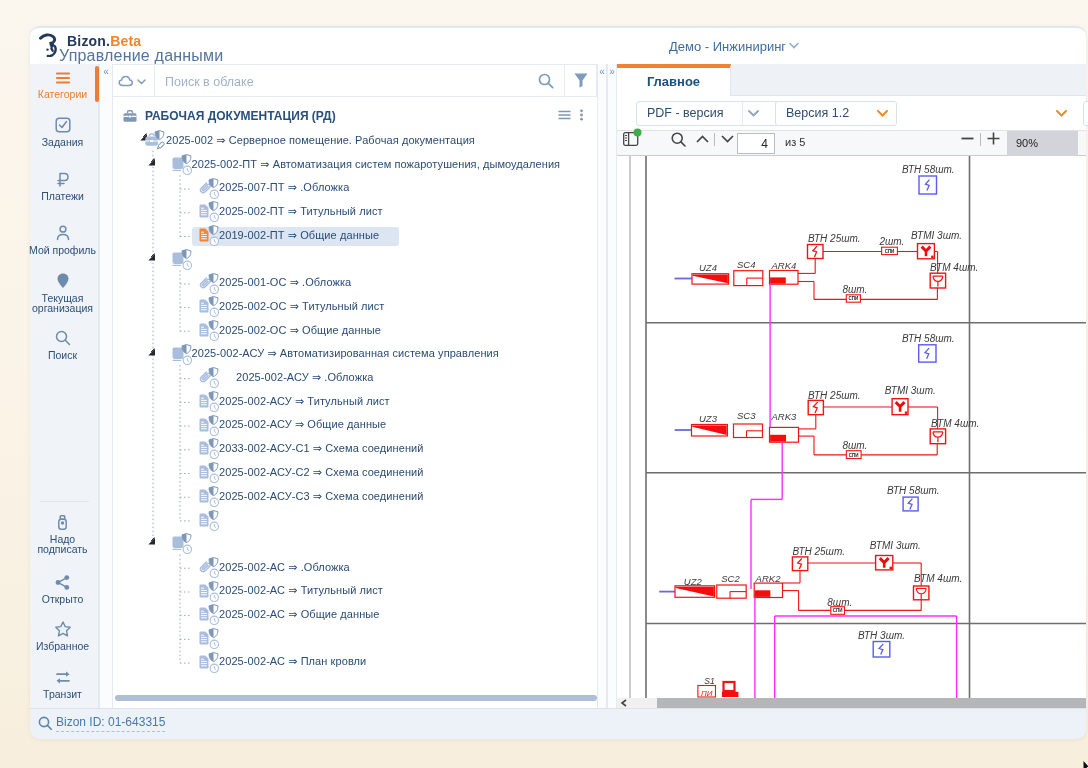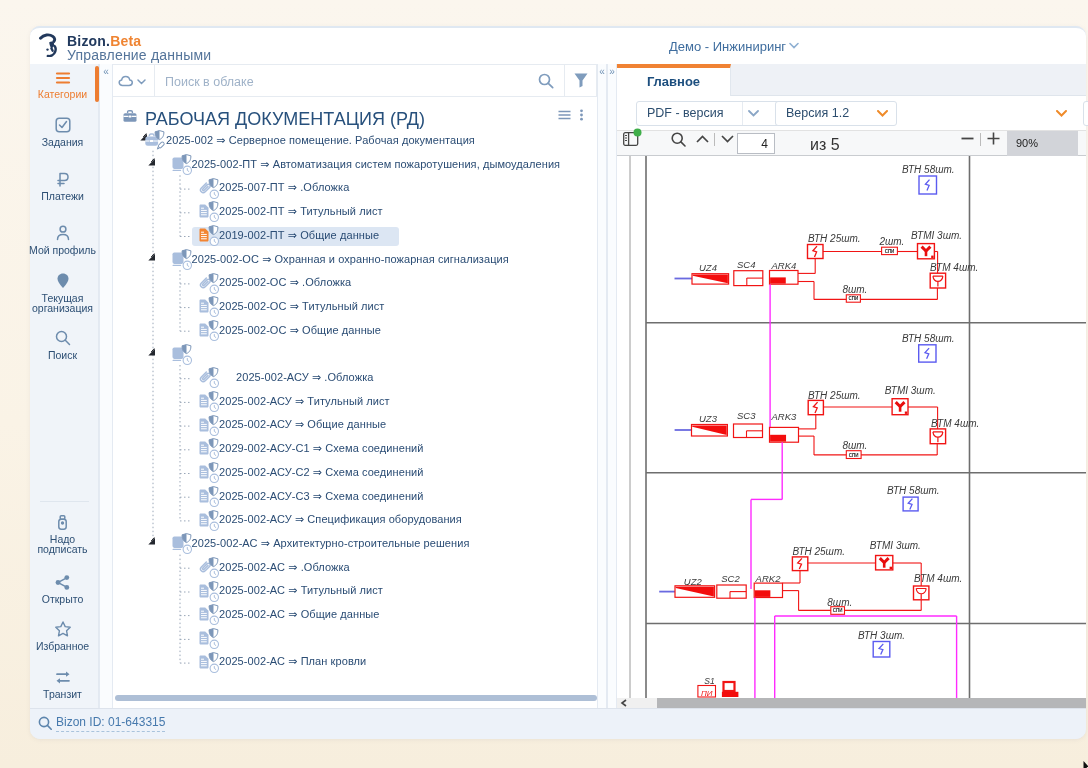--- a/index.html
+++ b/index.html
@@ -3,48 +3,48 @@
 *{margin:0;padding:0;box-sizing:border-box}
 html,body{width:1088px;height:768px;overflow:hidden}
 body{font-family:"Liberation Sans",sans-serif;background:#f9f2e3}
 .page{position:relative;width:1088px;height:768px;background:linear-gradient(180deg,#fbf6ee 0%,#faf3e6 55%,#f7eedd 100%)}
 .abs{position:absolute}
 .card{left:30px;top:26px;width:1056px;height:713px;background:#fff;border-radius:10px;border:1px solid #e7ecf3;box-shadow:0 1px 4px rgba(120,120,140,.10)}
 
 .hdr{left:30px;top:26px;width:1056px;height:38px;background:#fff;border-radius:10px 10px 0 0;border-top:2px solid #dfe8f2}
 .logo-t{left:67px;top:33px;font-size:14px;font-weight:bold;color:#223a5e;letter-spacing:.2px}
 .logo-t b{color:#ef8432}
-.logo-s{left:67px;top:47px;font-size:14px;color:#54749a;letter-spacing:.2px}
+.logo-s{left:59px;top:47px;font-size:16px;color:#54749a;letter-spacing:.2px}
 .demo{left:669px;top:39px;font-size:13px;color:#3f6d9e}
 
 .nav{left:30px;top:64px;width:69px;height:644px;background:#f0f4f9;border-right:1px solid #e3e9f1}
 .nit{position:absolute;width:69px;white-space:nowrap;text-align:center;color:#2d4f74;font-size:10.5px;line-height:10.5px}
 .nit svg{display:block;margin:0 auto 3px}
 .nact{position:absolute;left:95px;width:4px;background:#ed7d31;border-radius:2px}
 .ndiv{position:absolute;left:40px;width:49px;border-top:1px solid #dfe6ee}
 
 .strip{top:64px;height:644px;background:#fafcfe;border-left:1px solid #e4eaf2;border-right:1px solid #e4eaf2}
 .strip span{display:block;text-align:center;color:#7193b6;font-size:10px;line-height:10px;margin-top:3px}
 
 .mid{left:113px;top:64px;width:484px;height:644px;background:#fff}
 .srow{left:113px;top:64px;width:484px;height:33px;background:#fff;border:1px solid #e6ebf1;border-left:none}
 .ph{left:165px;top:75px;font-size:12.5px;color:#9fb2c8}
 .sdiv{position:absolute;background:#e6ebf1;width:1px}
-.ttl{left:145px;top:109px;font-size:18px;font-weight:normal;color:#27507c;letter-spacing:0px}
+.ttl{left:145px;top:109px;font-size:12px;font-weight:bold;color:#27507c;letter-spacing:0px}
 .trow{position:absolute;font-size:11px;color:#2a4c74;white-space:nowrap;letter-spacing:.08px}
 .tsel{background:#dce6f3;border-radius:3px}
 
 .rp{left:617px;top:64px;width:469px;height:644px;background:#fff}
 .tabbar{left:617px;top:64px;width:469px;height:32px;background:#eef1f6;border-bottom:1px solid #dfe5ec}
 .tab{left:617px;top:64px;width:114px;height:32px;background:#fff;border-top:4px solid #f08233;border-right:1px solid #e1e7ee;text-align:center;font-size:13px;font-weight:bold;color:#1c4e7e;line-height:27px}
 .drops{left:617px;top:96px;width:469px;height:34px;background:#fff}
 .dd{position:absolute;top:101px;height:25px;background:#fff;border:1px solid #d9e1ea;border-radius:3px;font-size:12.5px;color:#2c4d6e;line-height:23px;padding-left:10px}
 .tb{left:617px;top:130px;width:469px;height:26px;background:#f7f8f9;border-top:1px solid #e2e2e2;border-bottom:1px solid #c9ccd0}
 .pgin{position:absolute;left:737px;top:132.5px;width:38px;height:21px;background:#fff;border:1px solid #b9bdc4;font-size:12px;color:#222;text-align:right;padding-right:6px;line-height:20px}
-.iz{position:absolute;left:810px;top:136px;font-size:16px;color:#333}
+.iz{position:absolute;left:785px;top:136px;font-size:11px;color:#333}
 .zoombox{position:absolute;left:1007px;top:130.5px;width:71px;height:25px;background:#d2d4d9;font-size:11px;color:#222;line-height:25px;padding-left:9px}
 .pdfsb{left:617px;top:698px;width:469px;height:10px;background:#f0f0f0}
 .pdfsb .th{position:absolute;left:40px;top:0;height:10px;background:#b5b6b8}
 .midsb{left:113px;top:694px;width:484px;height:13px;background:#fff}
 .midsb .th{position:absolute;left:2px;top:1px;height:6px;background:#aebfd6;border-radius:3px}
 
 .foot{left:30px;top:708px;width:1056px;height:31px;background:#edf2f9;border-top:1px solid #dde3ec;border-radius:0 0 10px 10px}
 .fid{left:56px;top:715px;font-size:12px;color:#4679ad;border-bottom:1px dashed #a9c3dc;padding-bottom:2px}
 </style></head><body>
 <div class="page">
@@ -352,33 +352,32 @@
       <g transform="translate(0,3)">
         <use href="#istack"></use>
       </g>
       <g transform="translate(9.5,0)">
         <use href="#shield"></use>
       </g>
       <g transform="translate(10.5,11.5)">
         <use href="#clock"></use>
       </g>
     </svg>
-    <div class="trow" style="left:191.5px;top:252.5px">2025-002-ОС ⇒ Охранная и охранно-пожарная сигнализация</div>
     <svg class="abs" style="left:199px;top:272.5px;" width="21" height="22" viewBox="0 0 21 22">
       <g transform="translate(0,3)">
         <use href="#iclip"></use>
       </g>
       <g transform="translate(9.5,0)">
         <use href="#shield"></use>
       </g>
       <g transform="translate(10.5,11.5)">
         <use href="#clock"></use>
       </g>
     </svg>
-    <div class="trow" style="left:219px;top:276.2px">2025-002-ОС ⇒ .Обложка</div>
+    <div class="trow" style="left:219px;top:276.2px">2025-001-ОС ⇒ .Обложка</div>
     <svg class="abs" style="left:199px;top:296.20000000000005px;" width="21" height="22" viewBox="0 0 21 22">
       <g transform="translate(0,3)">
         <use href="#idoc"></use>
       </g>
       <g transform="translate(9.5,0)">
         <use href="#shield"></use>
       </g>
       <g transform="translate(10.5,11.5)">
         <use href="#clock"></use>
       </g>
@@ -400,20 +399,21 @@
       <g transform="translate(0,3)">
         <use href="#istack"></use>
       </g>
       <g transform="translate(9.5,0)">
         <use href="#shield"></use>
       </g>
       <g transform="translate(10.5,11.5)">
         <use href="#clock"></use>
       </g>
     </svg>
+    <div class="trow" style="left:191.5px;top:347.3px">2025-002-АСУ ⇒ Автоматизированная система управления</div>
     <svg class="abs" style="left:199px;top:367.3px;" width="21" height="22" viewBox="0 0 21 22">
       <g transform="translate(0,3)">
         <use href="#iclip"></use>
       </g>
       <g transform="translate(9.5,0)">
         <use href="#shield"></use>
       </g>
       <g transform="translate(10.5,11.5)">
         <use href="#clock"></use>
       </g>
@@ -447,21 +447,21 @@
       <g transform="translate(0,3)">
         <use href="#idoc"></use>
       </g>
       <g transform="translate(9.5,0)">
         <use href="#shield"></use>
       </g>
       <g transform="translate(10.5,11.5)">
         <use href="#clock"></use>
       </g>
     </svg>
-    <div class="trow" style="left:219px;top:442.1px">2029-002-АСУ-С1 ⇒ Схема соединений</div>
+    <div class="trow" style="left:219px;top:442.1px">2033-002-АСУ-С1 ⇒ Схема соединений</div>
     <svg class="abs" style="left:199px;top:462.1px;" width="21" height="22" viewBox="0 0 21 22">
       <g transform="translate(0,3)">
         <use href="#idoc"></use>
       </g>
       <g transform="translate(9.5,0)">
         <use href="#shield"></use>
       </g>
       <g transform="translate(10.5,11.5)">
         <use href="#clock"></use>
       </g>
@@ -483,33 +483,31 @@
       <g transform="translate(0,3)">
         <use href="#idoc"></use>
       </g>
       <g transform="translate(9.5,0)">
         <use href="#shield"></use>
       </g>
       <g transform="translate(10.5,11.5)">
         <use href="#clock"></use>
       </g>
     </svg>
-    <div class="trow" style="left:219px;top:513.2px">2025-002-АСУ ⇒ Спецификация оборудования</div>
     <svg class="abs" style="left:172px;top:533.2px;" width="21" height="22" viewBox="0 0 21 22">
       <g transform="translate(0,3)">
         <use href="#istack"></use>
       </g>
       <g transform="translate(9.5,0)">
         <use href="#shield"></use>
       </g>
       <g transform="translate(10.5,11.5)">
         <use href="#clock"></use>
       </g>
     </svg>
-    <div class="trow" style="left:191.5px;top:536.9px">2025-002-АС ⇒ Архитектурно-строительные решения</div>
     <svg class="abs" style="left:199px;top:556.9px;" width="21" height="22" viewBox="0 0 21 22">
       <g transform="translate(0,3)">
         <use href="#iclip"></use>
       </g>
       <g transform="translate(9.5,0)">
         <use href="#shield"></use>
       </g>
       <g transform="translate(10.5,11.5)">
         <use href="#clock"></use>
       </g>

